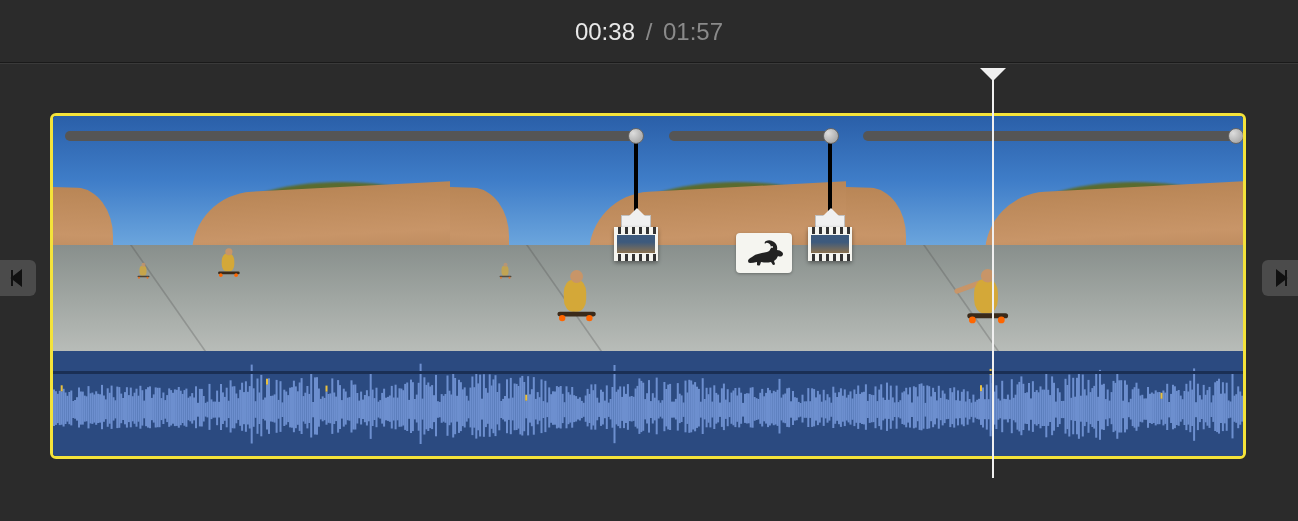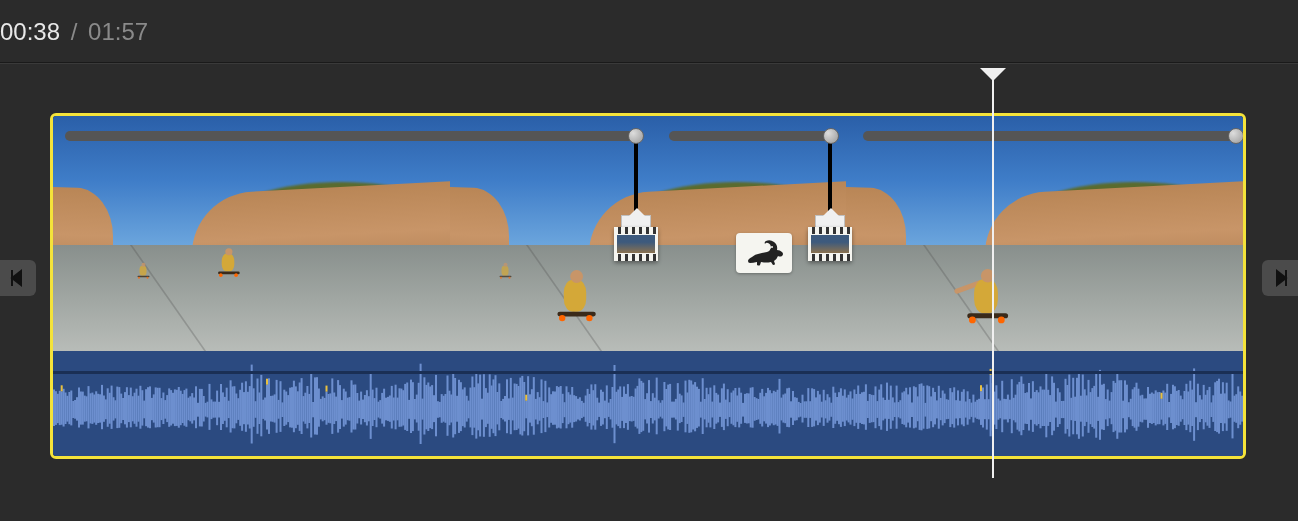--- a/index.html
+++ b/index.html
@@ -9,21 +9,21 @@
       background: #2b2b2b;
       font-family: -apple-system, "Helvetica Neue", Arial, sans-serif;
       overflow: hidden;
       position: relative;
     }
     .time-display {
       position: absolute;
       top: 18px;
       left: 0;
       right: 0;
-      text-align: left;
+      text-align: center;
       font-size: 24px;
       font-weight: 500;
     }
     .time-current { color: #e8e8e8; }
     .time-sep { color: #8a8a8a; margin: 0 4px; }
     .time-total { color: #8a8a8a; }
     .header-divider {
       position: absolute;
       top: 62px;
       left: 0;

